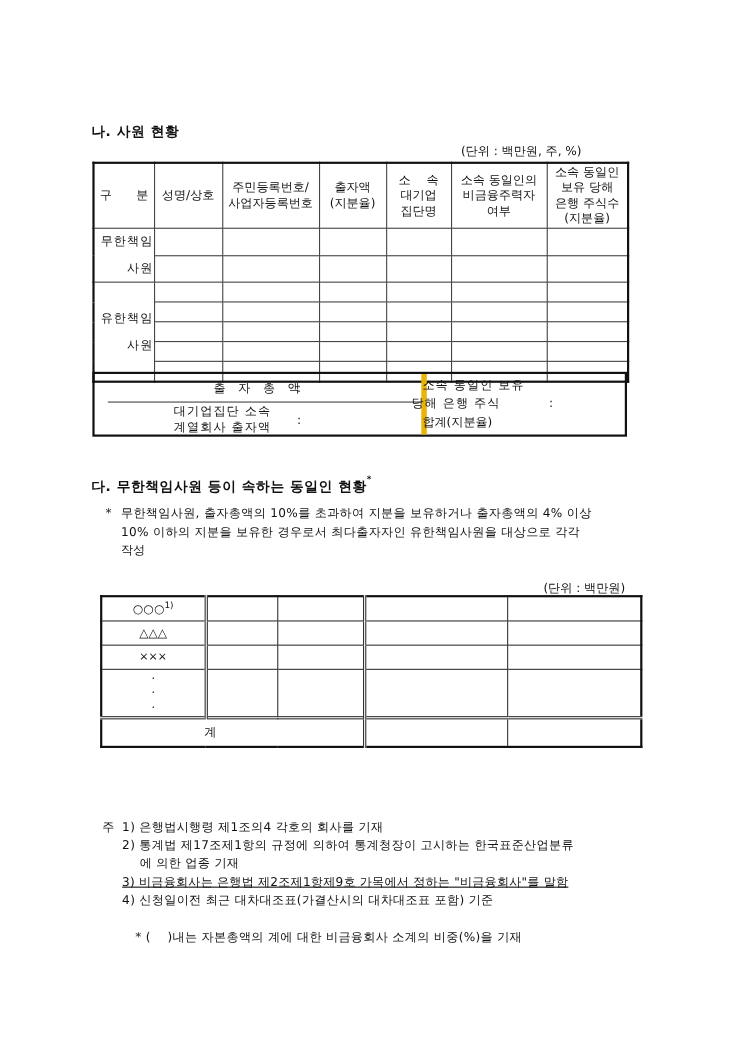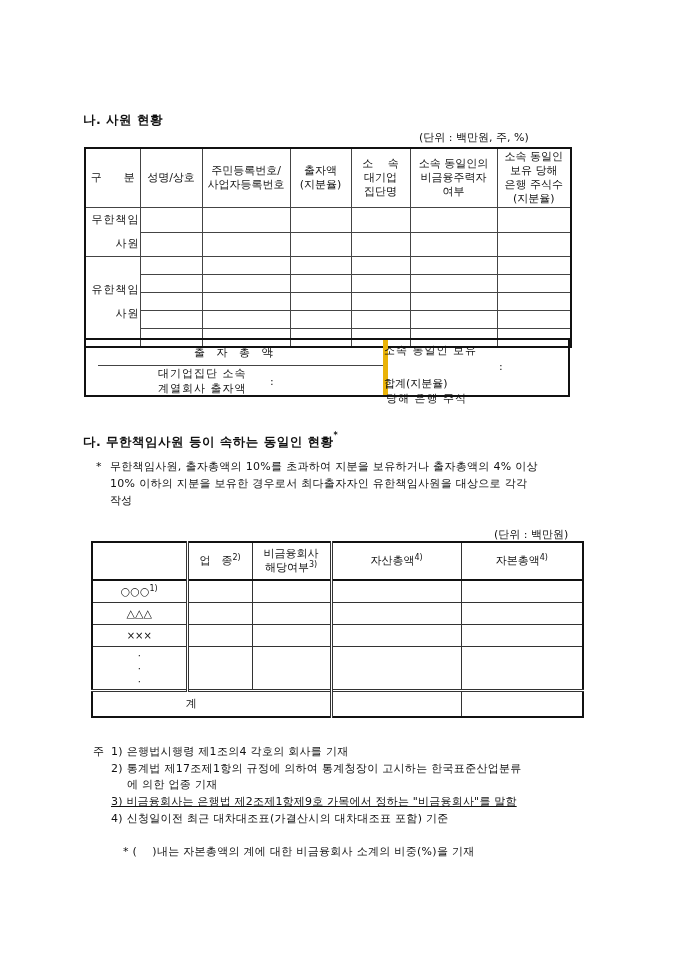--- a/index.html
+++ b/index.html
@@ -134,21 +134,21 @@
       <span class="abs txt" style="left:172px; top:5px;">:</span>
     </div>
     <div class="b">
       <span class="abs txt" style="left:60px; top:0px; letter-spacing:1px;">대기업집단 소속</span>
       <span class="abs txt" style="left:60px; top:15px; letter-spacing:1px;">계열회사 출자액</span>
       <span class="abs txt" style="left:172px; top:8px;">:</span>
     </div>
   </div>
   <div class="right">
     <span class="abs txt" style="left:33px; top:3px; letter-spacing:1px;">소속 동일인 보유</span>
-    <span class="abs txt" style="left:35px; top:19px; letter-spacing:1px;margin-top:32px;">당해 은행 주식</span>
+    <span class="abs txt" style="left:23px; top:19px; letter-spacing:1px;">당해 은행 주식</span>
     <span class="abs txt" style="left:33px; top:36px;">합계(지분율)</span>
     <span class="abs txt" style="left:148px; top:19px;">:</span>
   </div>
 </div>
 
 <div class="abs h-title" style="left:83px; top:434px;">
   <span>다. 무한책임사원 등이 속하는 동일인 현황</span><sup>*</sup>
 </div>
 <div class="abs txt" style="left:96px; top:459px;">*</div>
 <div class="abs txt" style="left:110px; top:459px; letter-spacing:0.3px;">무한책임사원, 출자총액의 10%를 초과하여 지분을 보유하거나 출자총액의 4% 이상</div>
@@ -158,27 +158,20 @@
 
 <table id="t2">
   <colgroup>
     <col style="width:95px">
       <col style="width:65px">
       <col style="width:79px">
       <col style="width:130px">
       <col style="width:122px">
   </colgroup>
   <tbody>
-      <tr class="hdr">
-    <td></td>
-    <td class="dbl-l"><span>업　종</span><sup>2)</sup></td>
-    <td><span>비금융회사</span><br><span>해당여부</span><sup>3)</sup></td>
-    <td class="dbl-l"><span>자산총액</span><sup>4)</sup></td>
-    <td><span>자본총액</span><sup>4)</sup></td>
-  </tr>
   <tr class="r">
     <td><span>○○○</span><sup>1)</sup></td>
     <td class="dbl-l"></td>
         <td></td>
         <td class="dbl-l"></td>
         <td></td>
   </tr>
   <tr class="r">
     <td><span>△△△</span></td>
     <td class="dbl-l"></td>

